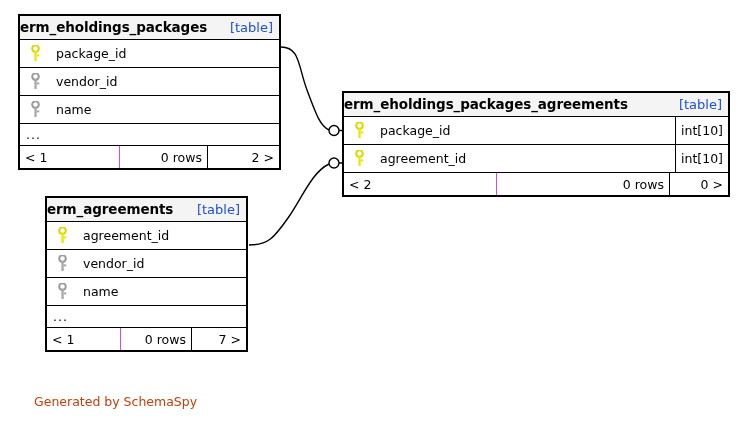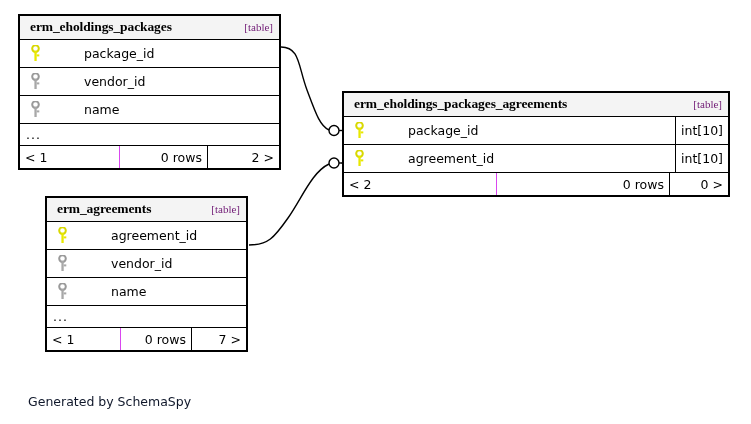--- a/index.html
+++ b/index.html
@@ -40,45 +40,43 @@
     border: 2px solid #000000;
     z-index: 2;
   }
 
   .entity-header {
     display: flex;
     align-items: baseline;
     justify-content: space-between;
     background: #f4f4f4;
     border-bottom: 1px solid #000000;
-    padding: 3px 6px 4px 10px;
-    box-sizing: border-box;
-    white-space: nowrap;
-    font-family: Liberation Serif, serif;
+    padding: 3px 6px 4px 0;
+    box-sizing: border-box;
+    white-space: nowrap;
   }
   .entity-title {
     font-weight: bold;
     font-size: 13.5px;
     letter-spacing: -0.1px;
   }
   .entity-kind {
-    font-size: 11px;
+    font-size: 13px;
     font-weight: normal;
-    color: #701a75;
+    color: #1d4ed8;
     padding-left: 2px;
   }
 
   .col-row {
     display: flex;
     align-items: center;
     border-bottom: 1px solid #000000;
     height: 28px;
     box-sizing: border-box;
     background: #ffffff;
-    gap: 28px;
   }
   .col-row:last-child { border-bottom: none; }
 
   .col-key {
     width: 30px;
     min-width: 30px;
     display: flex;
     align-items: center;
     justify-content: center;
   }
@@ -133,24 +131,24 @@
   }
   .footer-next {
     justify-content: flex-end;
     border-left: 1px solid #000000;
   }
 
   .key-icon { display: block; }
 
   #credit {
     position: absolute;
-    left: 28px;
+    left: 34px;
     top: 394px;
     font-size: 12.5px;
-    color: #0f172a;
+    color: #c2410c;
     white-space: nowrap;
     z-index: 3;
   }
 </style>
 </head>
 <body>
 
 <div id="diagram-canvas">
 
   <svg id="edge-layer" viewBox="0 0 751 424" width="751" height="424" xmlns="http://www.w3.org/2000/svg">

